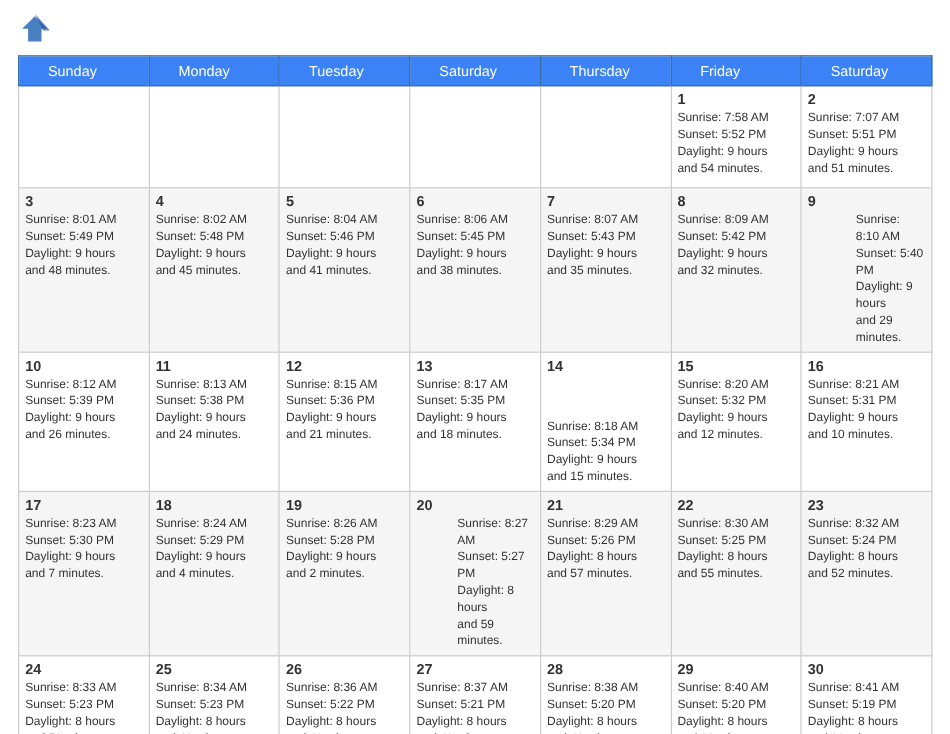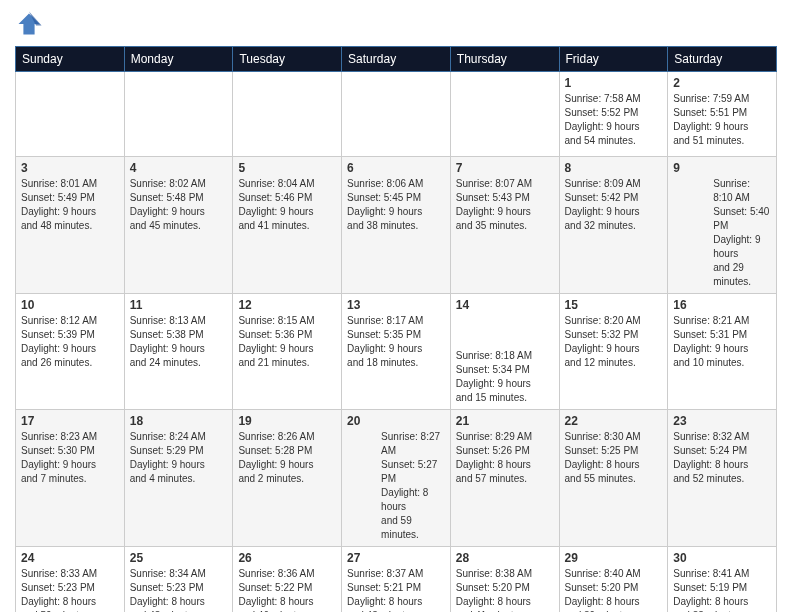--- a/index.html
+++ b/index.html
@@ -14,24 +14,24 @@
     .logo-text-blue { font-size: 14px; font-weight: bold; color: #4a7fc1; }
     .logo-icon { width: 28px; height: 28px; }
     
     .title-area { text-align: right; }
     .month-title { font-size: 32px; font-weight: normal; color: #333; }
     .location-title { font-size: 15px; color: #555; }
     
     .calendar { width: 100%; border-collapse: collapse; font-size: 11px; }
     
     .calendar thead tr th {
-      background-color: #0f172a;
+      background-color: #3b82f6;
       color: white;
       text-align: left;
-      padding: 5px 6px;
+      padding: 5px 24px;
       font-size: 12px;
       font-weight: normal;
       border: 1px solid #3a6da0;
     }
     
     .calendar tbody tr td {
       border: 1px solid #ccc;
       vertical-align: top;
       padding: 4px 5px;
       width: calc(100% / 7);
@@ -90,21 +90,21 @@
           <td class="empty"></td>
           <td>
             <span class="day-number">1</span>
             <div class="day-info" style="white-space: pre-line;">Sunrise: 7:58 AM
 Sunset: 5:52 PM
 Daylight: 9 hours
 and 54 minutes.</div>
           </td>
           <td>
             <span class="day-number">2</span>
-            <div class="day-info" style="white-space: pre-line;">Sunrise: 7:59 AM
+            <div class="day-info" style="white-space: pre-line;">Sunrise: 7:07 AM
 Sunset: 5:51 PM
 Daylight: 9 hours
 and 51 minutes.</div>
           </td>
         </tr>
         <tr>
           <td>
             <span class="day-number">3</span>
             <div class="day-info" style="white-space: pre-line;">Sunrise: 8:01 AM
 Sunset: 5:49 PM

